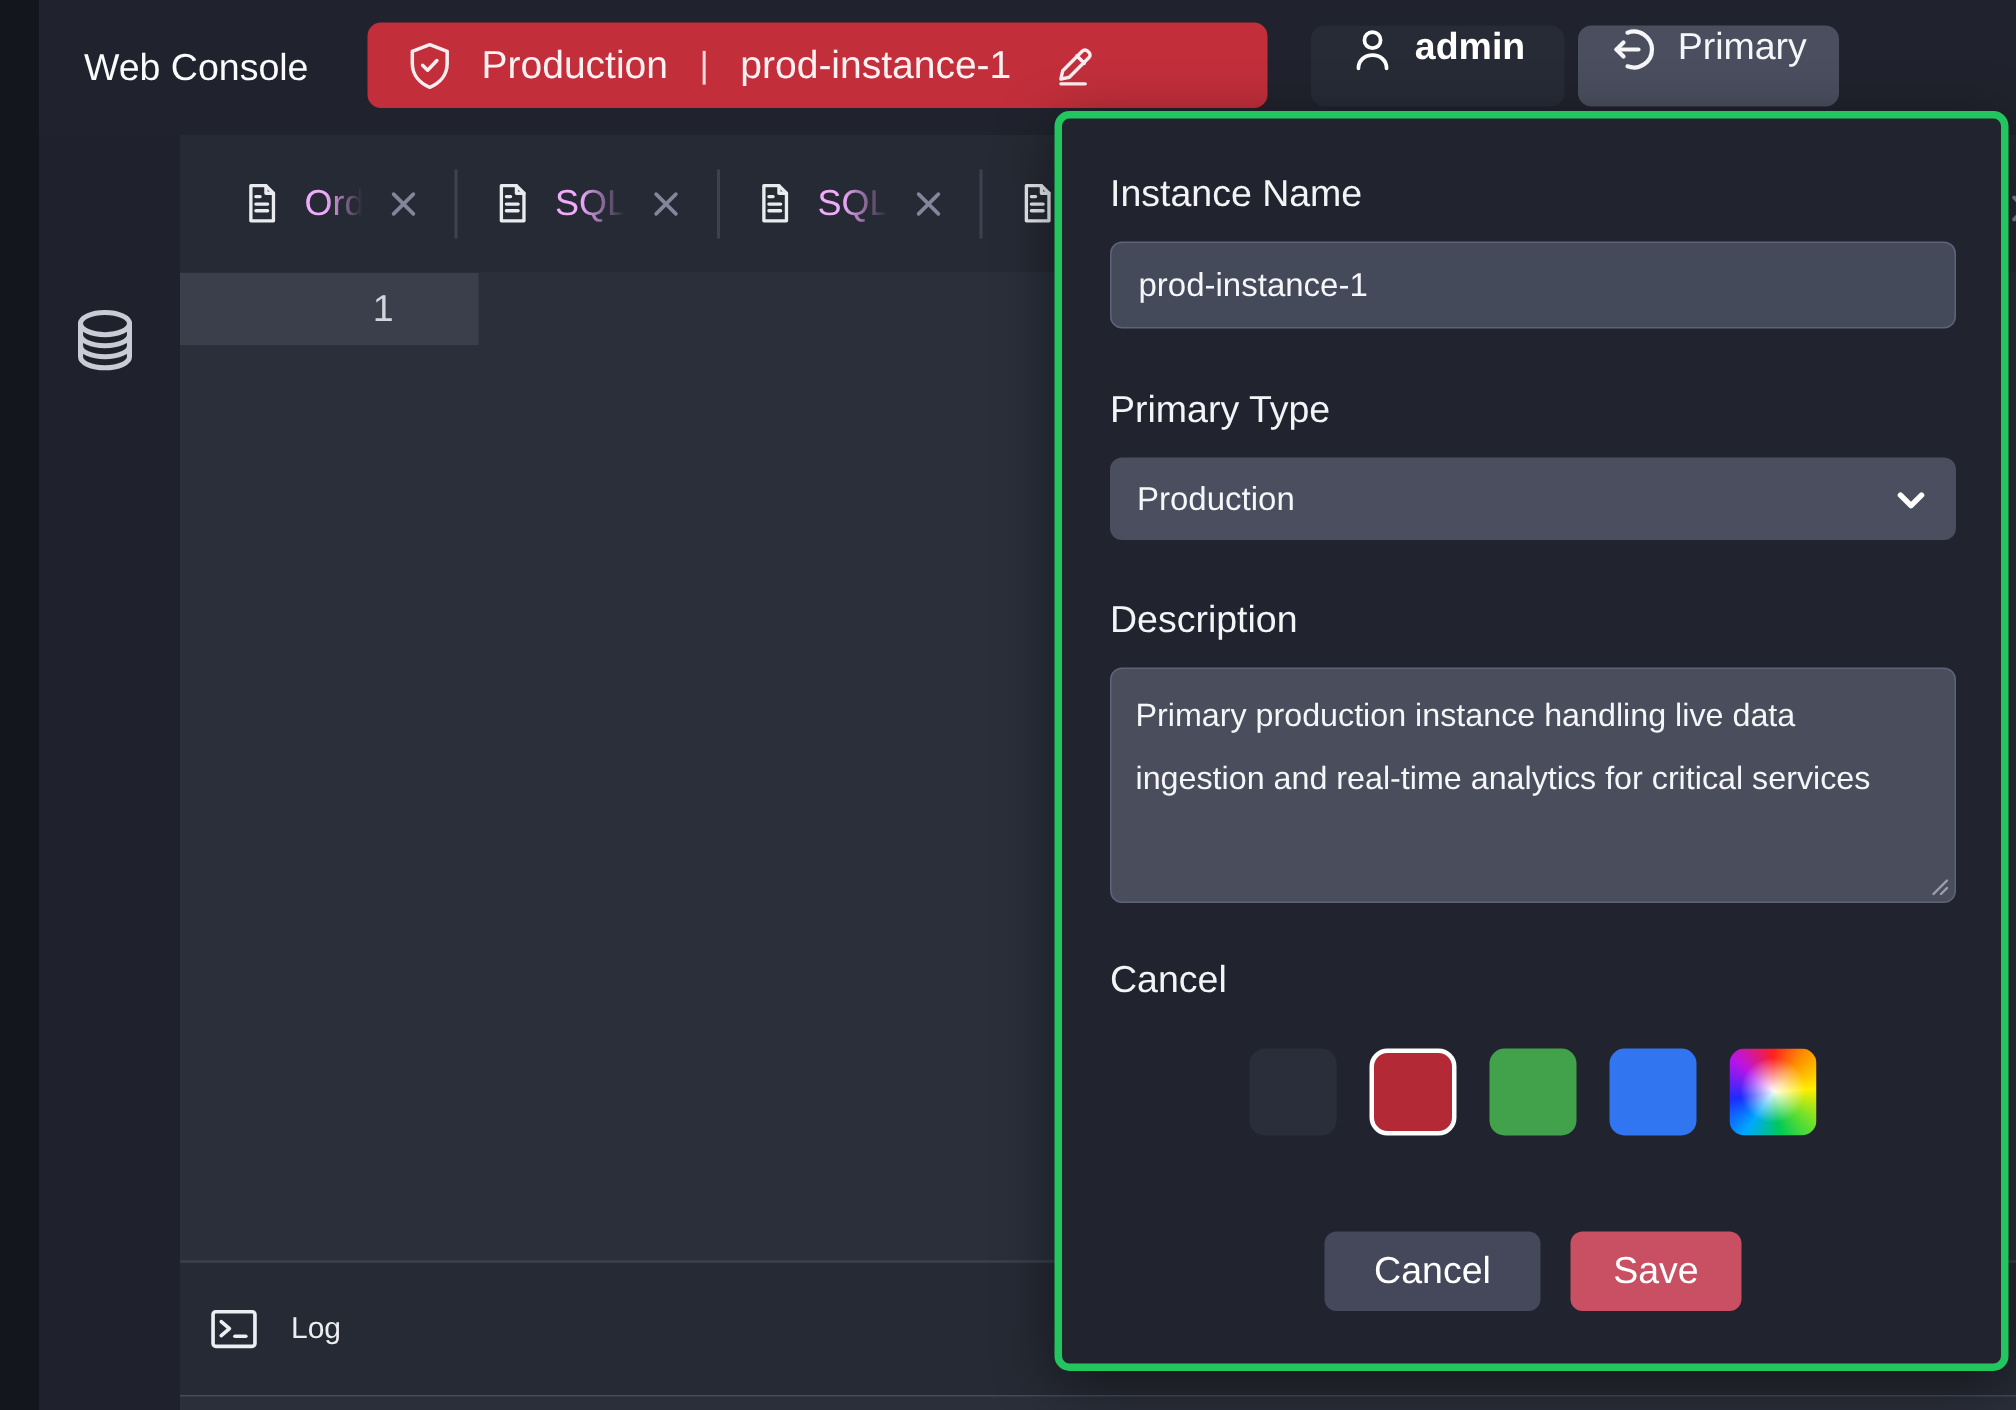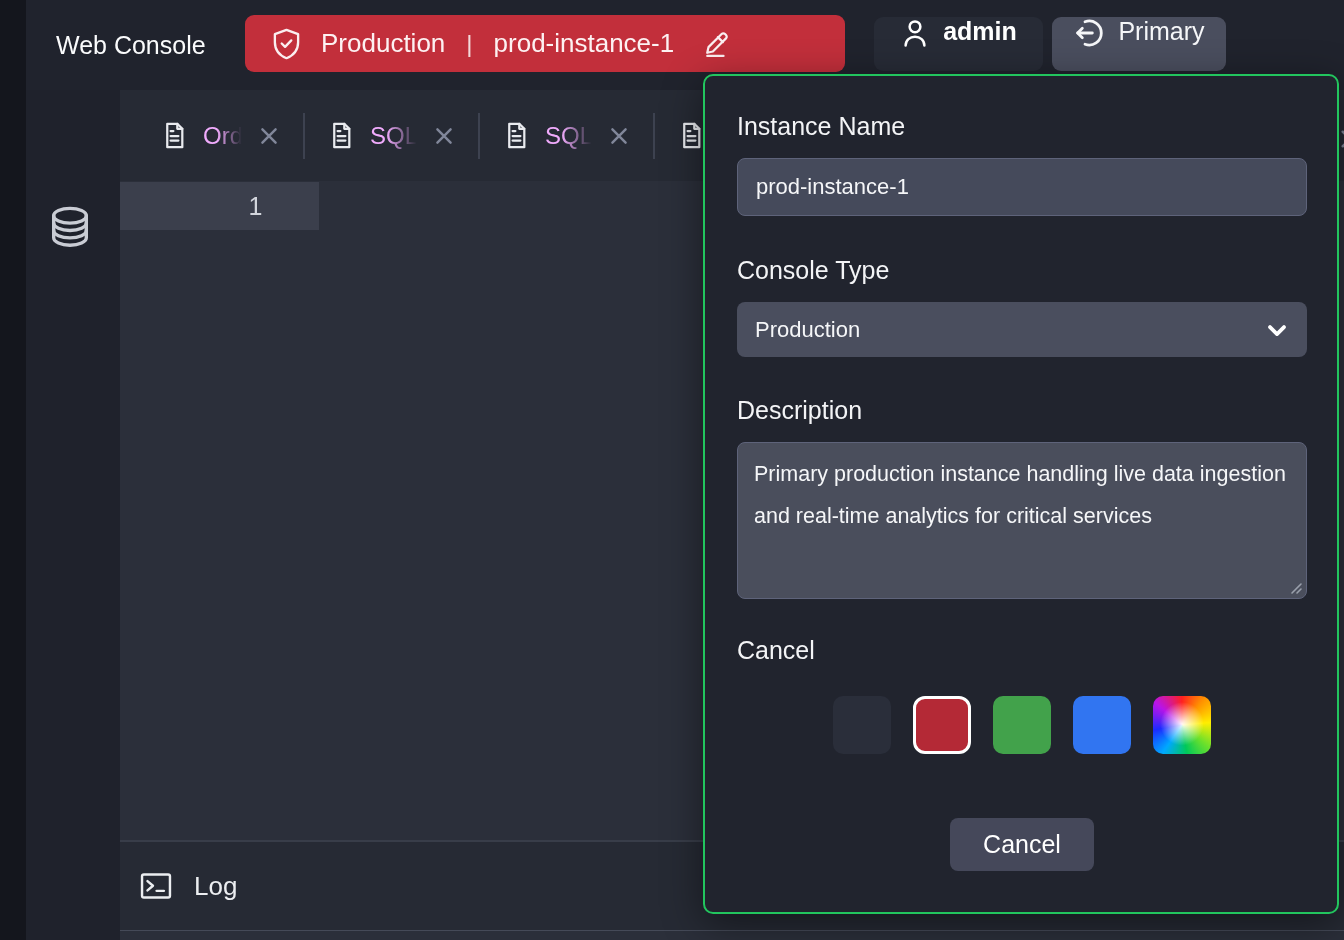--- a/index.html
+++ b/index.html
@@ -28,25 +28,25 @@
   .tab-label{ font-size:24px; color:#f0abfc; white-space:nowrap; max-width:50px; overflow:hidden;
     -webkit-mask-image:linear-gradient(90deg,#000 35%,transparent 97%); mask-image:linear-gradient(90deg,#000 35%,transparent 97%);}
   .tab-divider{ width:2px; height:46px; background:#3d4250; margin:0 10px; }
   .peek-close{ position:absolute; left:1312px; top:127px; }
 
   .editor{ position:absolute; left:94px; top:181px; width:1250px; height:659px; background:#2b2f3a; }
   .gutter-active{ position:absolute; left:0; top:1px; width:199px; height:48px; background:#3b3f4c; display:flex; align-items:center; justify-content:center; padding-left:72px;}
   .gutter-active span{ font-size:25px; color:#d2d5dc; }
 
   .log-panel{ position:absolute; left:94px; top:840px; width:1250px; height:90px; background:#262a34; border-top:2px solid #383d49; display:flex; align-items:center; padding-left:19px; gap:21px;}
-  .log-panel span{ font-size:26px; color:#eceef1; }
+  .log-panel span{ font-size:20px; color:#eceef1; }
   .bottom-strip{ position:absolute; left:94px; top:930px; width:1250px; height:10px; background:#2b2f3a; border-top:1px solid #454a58; }
 
   
-  .modal{ position:absolute; left:677px; top:74px; width:636px; height:840px; background:#21242e; border:2px solid #22c55e; border-radius:10px; z-index:10; padding:36px 30px 0 32px; box-shadow:0 10px 40px rgba(0,0,0,.45);}
+  .modal{ position:absolute; left:677px; top:74px; width:636px; height:840px; background:#21242e; border:5px solid #22c55e; border-radius:10px; z-index:10; padding:36px 30px 0 32px; box-shadow:0 10px 40px rgba(0,0,0,.45);}
   .field-label{ font-size:25px; color:#f3f4f6; margin-bottom:17px; }
   .text-input{ width:100%; height:58px; background:#454a5b; border:1px solid #5e637a; border-radius:8px; color:#f5f6f8; font-size:22px; font-family:"Liberation Sans",sans-serif; padding:0 18px; outline:none; margin-bottom:40px;}
   .select{ position:relative; width:100%; height:55px; background:#4a4e5e; border-radius:8px; display:flex; align-items:center; padding:0 18px; font-size:22px; color:#f5f6f8; cursor:pointer; margin-bottom:39px;}
   .select .chev{ position:absolute; right:16px; top:14px; }
   .textarea-wrap{ position:relative; margin-bottom:37px; }
   .textarea{ width:100%; height:157px; background:#4a4e5c; border:1px solid #5e637a; border-radius:8px; color:#f5f6f8; font-size:21.5px; line-height:42px; font-family:"Liberation Sans",sans-serif; padding:10px 16px; outline:none; resize:none; overflow:hidden; display:block;}
   .resize-grip{ position:absolute; right:4px; bottom:4px; }
   .swatch-row{ display:flex; justify-content:center; gap:22px; margin-top:31px; }
   .swatch{ width:58px; height:58px; border-radius:10px; cursor:pointer; }
   .swatch.selected{ border:3px solid #ffffff; border-radius:12px; }
@@ -202,21 +202,21 @@
     </span>
     <span>Log</span>
   </div>
   <div class="bottom-strip"></div>
 
   <div class="modal">
 
     <div class="field-label">Instance Name</div>
     <input class="text-input" type="text" value="prod-instance-1" style="">
 
-    <div class="field-label">Console Type</div>
+    <div class="field-label">Primary Type</div>
     <div class="select">
       <span>Production</span>
       <span class="chev">
         <svg width="28" height="28" viewBox="0 0 24 24" fill="none" stroke="#ffffff" stroke-width="3.2" stroke-linecap="round" stroke-linejoin="round">
             <path d="M6 9.5l6 6 6-6"></path>
           </svg>
       </span>
     </div>
 
     <div class="field-label">Description</div>
@@ -233,16 +233,17 @@
     <div class="swatch-row">
       <div class="swatch" style="background:#2a2e3a"></div>
       <div class="swatch selected" style="background:#b42936"></div>
       <div class="swatch" style="background:#42a24b"></div>
       <div class="swatch" style="background:#3175f1"></div>
       <div class="swatch" style="background:radial-gradient(circle at 50% 48%, rgba(255,255,255,0.95), rgba(255,255,255,0) 52%), conic-gradient(#ff2020, #ff9100 40deg, #ffee00 85deg, #6ae02c 130deg, #00c85a 170deg, #00a8ff 215deg, #1c2bff 260deg, #b814e8 310deg, #ff2020 360deg)"></div>
     </div>
 
     <div class="modal-actions">
       <button class="btn btn-cancel">Cancel</button>
+      <button class="btn btn-save">Save</button>
     </div>
   </div>
 
 </div>
 
 </body></html>

